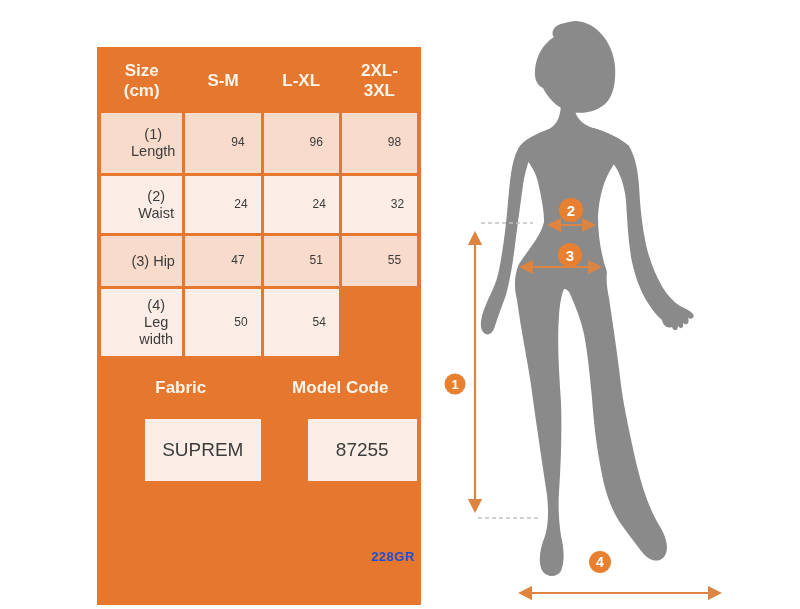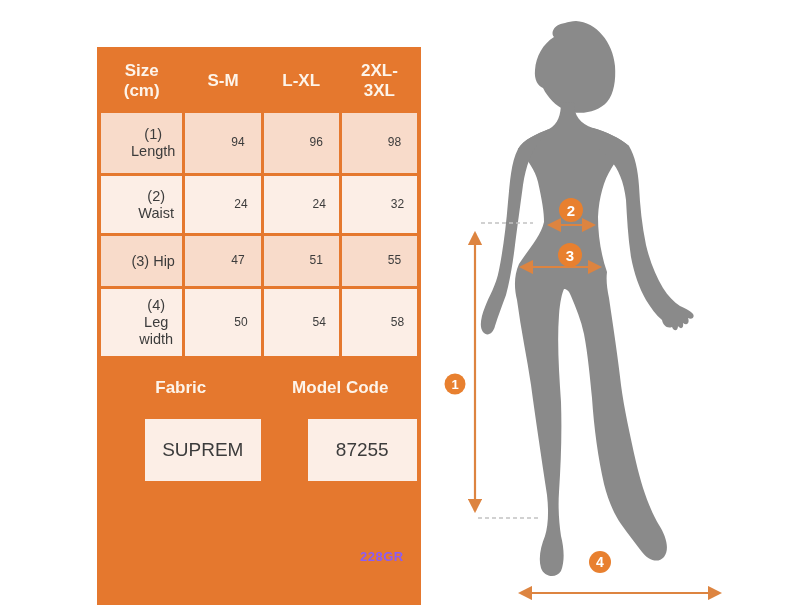--- a/index.html
+++ b/index.html
@@ -42,22 +42,22 @@
               font-size:19px; color:#3c3c3c;margin-left:44px; }
 
   
   .figure-svg { position:absolute; left:0; top:0; }
   .marker-num {
     fill:#ffffff; font-family:"Liberation Sans", sans-serif;
     font-weight:bold; text-anchor:middle;
   }
   .weight-note {
     position:absolute; left:360px; top:549px; width:66px;
-    font-size:13px; font-weight:bold; color:#8b5cf6;
-    text-align:left; letter-spacing:0.5px;
+    font-size:13px; font-weight:bold; color:#1d4ed8;
+    text-align:center; letter-spacing:0.5px;
   }
 </style>
 </head>
 <body>
 
 <div class="size-table">
 
   <div class="cell hdr">Size (cm)</div>
   <div class="cell hdr">S-M</div>
   <div class="cell hdr">L-XL</div>
@@ -74,21 +74,20 @@
   <div class="cell num row-b">32</div>
 
   <div class="cell lbl row-a">(3) Hip</div>
   <div class="cell num row-a">47</div>
   <div class="cell num row-a">51</div>
   <div class="cell num row-a">55</div>
 
   <div class="cell lbl row-b">(4) Leg width</div>
   <div class="cell num row-b">50</div>
   <div class="cell num row-b">54</div>
-  <div class="cell num row-b">58</div>
 
   <div class="cell foot-hdr">Fabric</div>
   <div class="cell foot-hdr">Model Code</div>
 
   <div class="cell foot-val">SUPREM</div>
   <div class="cell foot-val">87255</div>
 </div>
 
 <svg class="figure-svg" width="800" height="609" viewBox="0 0 800 609">
   <defs>

